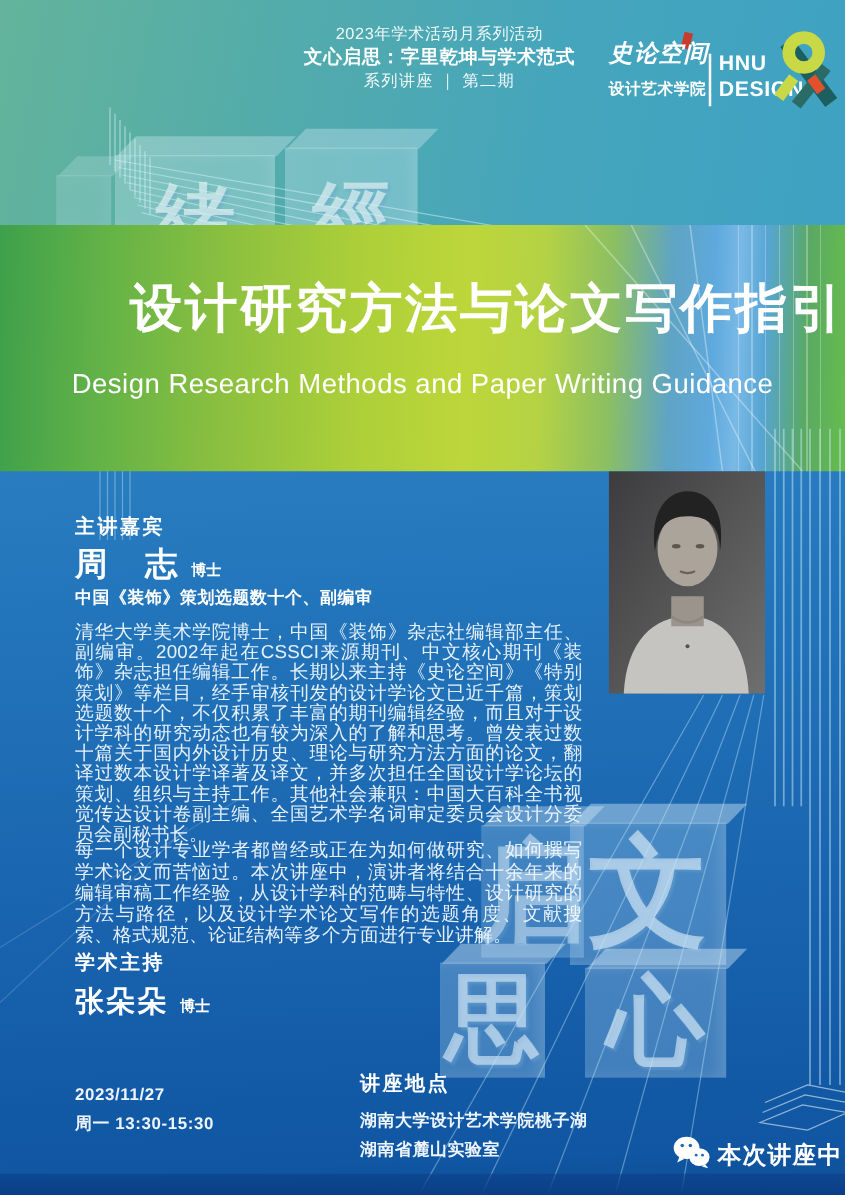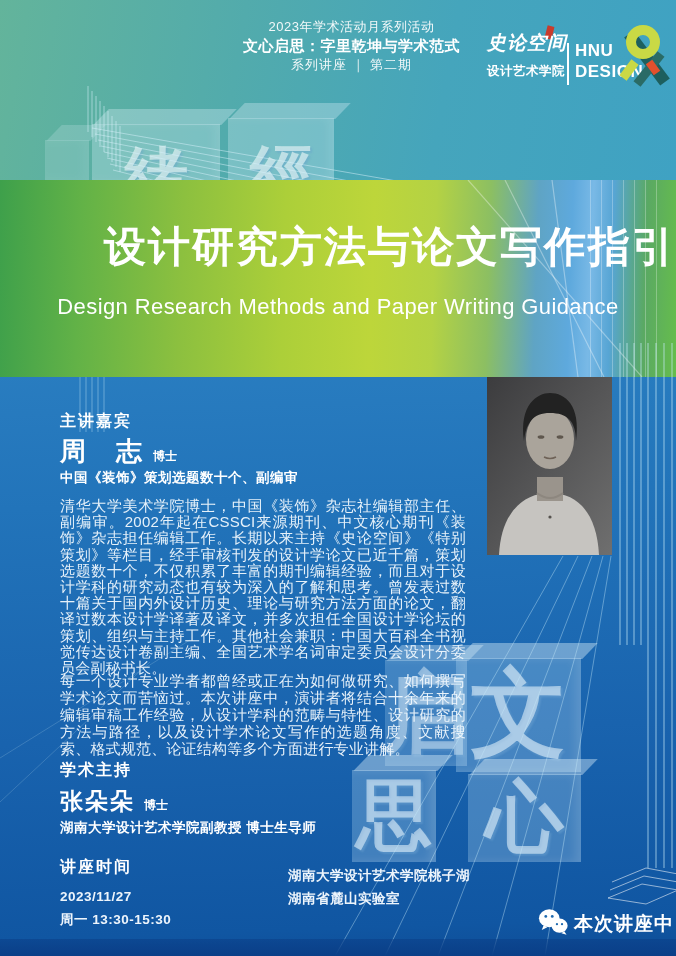--- a/index.html
+++ b/index.html
@@ -267,28 +267,27 @@
 
   <div class="col body-text abstract-text" style="top:672px;">每一个设计专业学者都曾经或正在为如何做研究、如何撰写学术论文而苦恼过。本次讲座中，演讲者将结合十余年来的编辑审稿工作经验，从设计学科的范畴与特性、设计研究的方法与路径，以及设计学术论文写作的选题角度、文献搜索、格式规范、论证结构等多个方面进行专业讲解。</div>
 
   <div class="col" style="top:760px;">
     <div class="section-label lbl-16">学术主持</div>
   </div>
   <div class="col name-row" style="top:786px;">
     <span class="name-big n23">张朵朵</span>
     <span class="degree">博士</span>
   </div>
-  <div class="col position" style="top:819px;">湖南大学设计艺术学院副教授  博士生导师</div>
 
   <div class="col" style="top:857px; width:220px;">
-    <div class="info-label">讲座时间</div>
     <div class="info-val" style="margin-top:7px;">2023/11/27</div>
     <div class="info-val">周一 13:30-15:30</div>
   </div>
   <div class="abs" style="left:288px; top:857px; width:240px; z-index:5;">
+    <div class="info-label">讲座地点</div>
     <div class="info-val" style="margin-top:7px;">湖南大学设计艺术学院桃子湖</div>
     <div class="info-val">湖南省麓山实验室</div>
   </div>
 
   <div class="wechat-row">
     <span>
       <svg width="30" height="27" viewBox="0 0 32 28">
         <ellipse cx="12" cy="10.5" rx="11" ry="9.5" fill="#ffffff"></ellipse>
         <path d="M6,18 L4,23 L10,20 Z" fill="#ffffff"></path>
         <circle cx="8.3" cy="8.6" r="1.5" fill="#1f6ab0"></circle>

